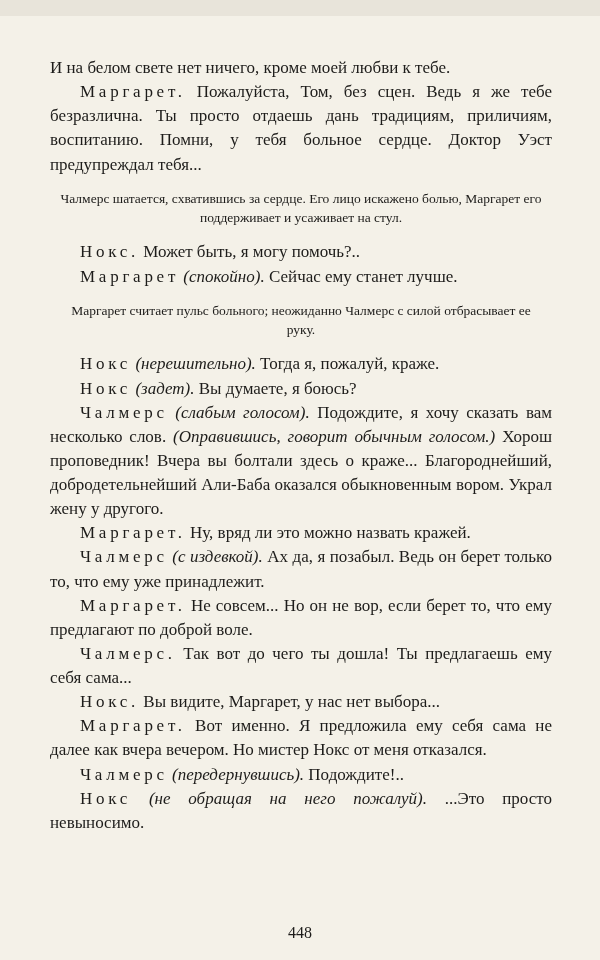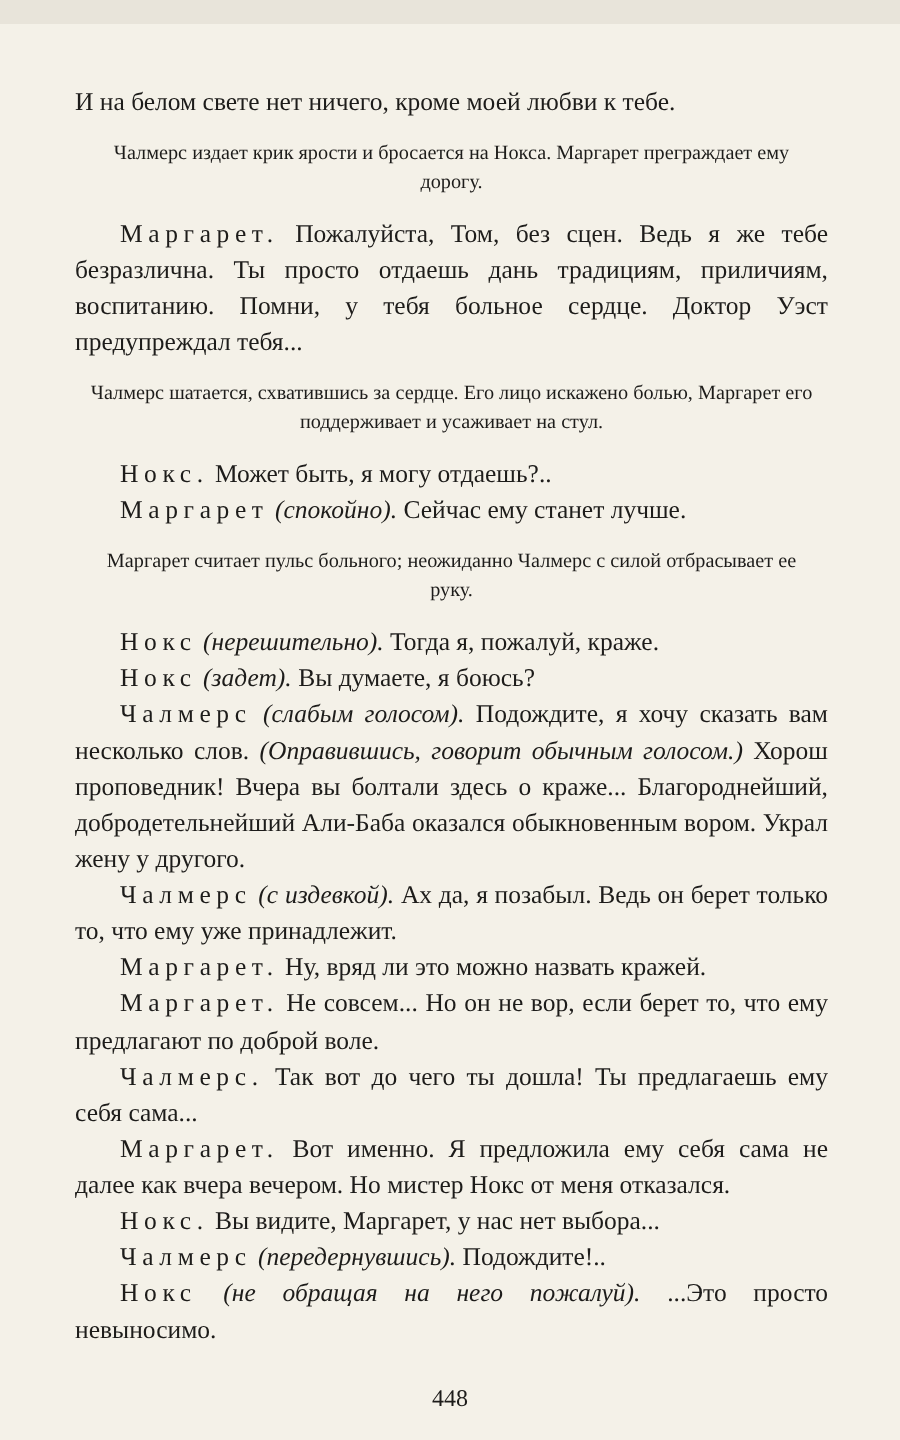--- a/index.html
+++ b/index.html
@@ -50,32 +50,31 @@
     font-size: 16px;
     padding: 10px 0 34px 0;
   }
 </style>
 </head>
 <body>
 
 <main class="page">
   <div class="text-column">
       <p class="body noindent"><span class="seg-plain">И на белом свете нет ничего, кроме моей любви к тебе.</span></p>
-      <p class="stage"><span class="seg-plain">Чалмерс издает крик ярости и бросается на Нокса. Маргарет преграждает ему дорогу.</span></p>
       <p class="body"><span class="seg-name">Маргарет.</span><span class="seg-plain"> Пожалуйста, Том, без сцен. Ведь я же тебе безразлична. Ты просто отдаешь дань традициям, приличиям, воспитанию. Помни, у тебя больное сердце. Доктор Уэст предупреждал тебя...</span></p>
       <p class="stage"><span class="seg-plain">Чалмерс шатается, схватившись за сердце. Его лицо искажено болью, Маргарет его поддерживает и усаживает на стул.</span></p>
-      <p class="body"><span class="seg-name">Нокс.</span><span class="seg-plain"> Может быть, я могу отдаешь?..</span></p>
+      <p class="body"><span class="seg-name">Нокс.</span><span class="seg-plain"> Может быть, я могу помочь?..</span></p>
       <p class="body"><span class="seg-name">Маргарет</span><span class="seg-italic"> (спокойно).</span><span class="seg-plain"> Сейчас ему станет лучше.</span></p>
       <p class="stage"><span class="seg-plain">Маргарет считает пульс больного; неожиданно Чалмерс с силой отбрасывает ее руку.</span></p>
       <p class="body"><span class="seg-name">Нокс</span><span class="seg-italic"> (нерешительно).</span><span class="seg-plain"> Тогда я, пожалуй, краже.</span></p>
       <p class="body"><span class="seg-name">Нокс</span><span class="seg-italic"> (задет).</span><span class="seg-plain"> Вы думаете, я боюсь?</span></p>
       <p class="body"><span class="seg-name">Чалмерс</span><span class="seg-italic"> (слабым голосом).</span><span class="seg-plain"> Подождите, я хочу сказать вам несколько слов. </span><span class="seg-italic">(Оправившись, говорит обычным голосом.)</span><span class="seg-plain"> Хорош проповедник! Вчера вы болтали здесь о краже... Благороднейший, добродетельнейший Али-Баба оказался обыкновенным вором. Украл жену у другого.</span></p>
+      <p class="body"><span class="seg-name">Маргарет.</span><span class="seg-plain"> Ну, вряд ли это можно назвать кражей.</span></p>
       <p class="body"><span class="seg-name">Чалмерс</span><span class="seg-italic"> (с издевкой).</span><span class="seg-plain"> Ах да, я позабыл. Ведь он берет только то, что ему уже принадлежит.</span></p>
-      <p class="body"><span class="seg-name">Маргарет.</span><span class="seg-plain"> Ну, вряд ли это можно назвать кражей.</span></p>
       <p class="body"><span class="seg-name">Маргарет.</span><span class="seg-plain"> Не совсем... Но он не вор, если берет то, что ему предлагают по доброй воле.</span></p>
       <p class="body"><span class="seg-name">Чалмерс.</span><span class="seg-plain"> Так вот до чего ты дошла! Ты предлагаешь ему себя сама...</span></p>
+      <p class="body"><span class="seg-name">Нокс.</span><span class="seg-plain"> Вы видите, Маргарет, у нас нет выбора...</span></p>
       <p class="body"><span class="seg-name">Маргарет.</span><span class="seg-plain"> Вот именно. Я предложила ему себя сама не далее как вчера вечером. Но мистер Нокс от меня отказался.</span></p>
-      <p class="body"><span class="seg-name">Нокс.</span><span class="seg-plain"> Вы видите, Маргарет, у нас нет выбора...</span></p>
       <p class="body"><span class="seg-name">Чалмерс</span><span class="seg-italic"> (передернувшись).</span><span class="seg-plain"> Подождите!..</span></p>
       <p class="body"><span class="seg-name">Нокс</span><span class="seg-italic"> (не обращая на него пожалуй).</span><span class="seg-plain"> ...Это просто невыносимо.</span></p>
     </div>
   <footer class="page-footer">448</footer>
 </main>
 
 </body></html>

